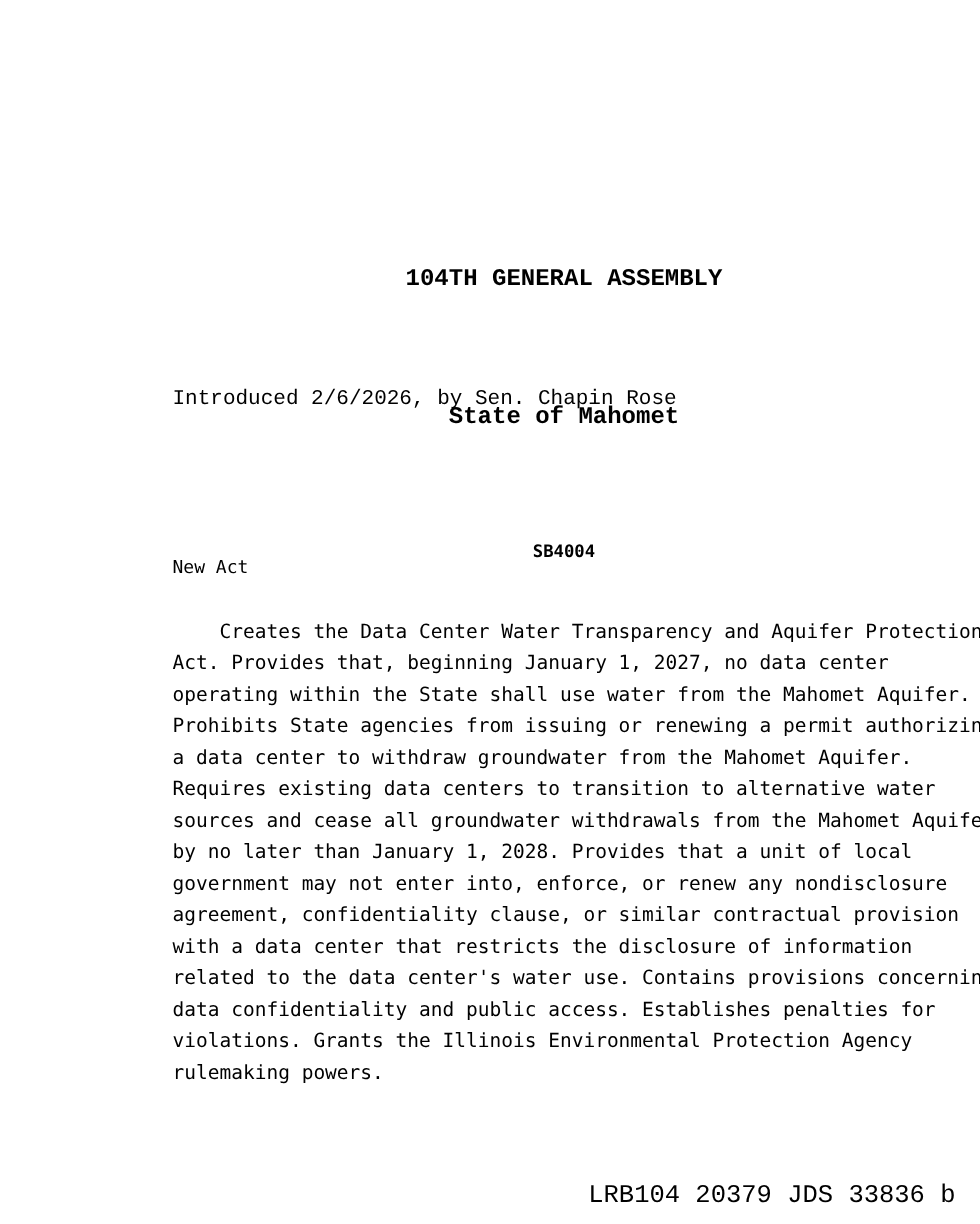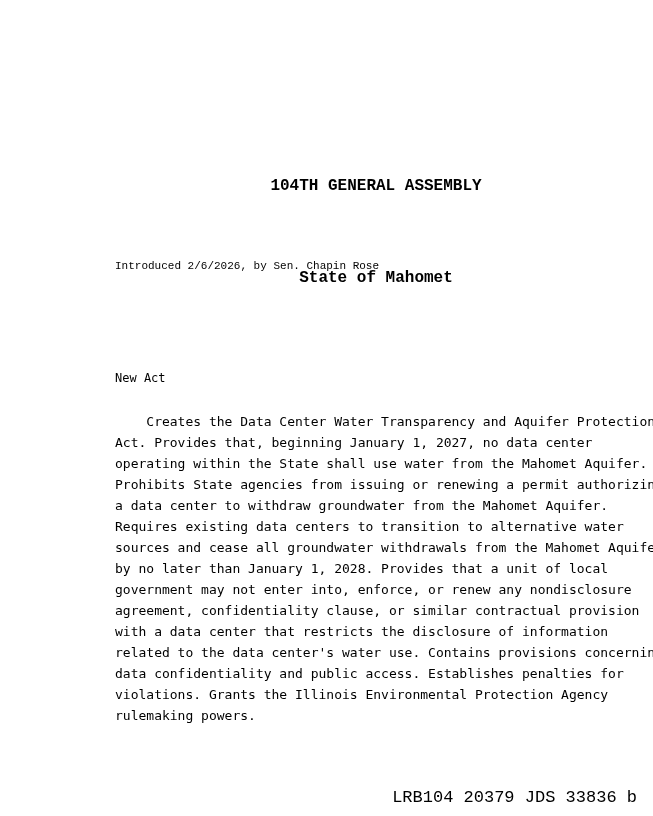--- a/index.html
+++ b/index.html
@@ -36,21 +36,21 @@
     font-family: "DejaVu Sans Mono", monospace;
     font-size: 11.5px;
     line-height: 19px;
     font-weight: bold;
   }
   .introduced-line {
     position: absolute;
     left: 75px;
     top: 218px;
     font-family: "Liberation Mono", monospace;
-    font-size: 11px;
+    font-size: 14px;
     line-height: 16px;
     white-space: pre;
   }
   .synopsis-label {
     position: absolute;
     left: 75px;
     top: 274px;
     font-family: "Liberation Mono", monospace;
     font-weight: bold;
     font-size: 13.5px;
@@ -89,20 +89,21 @@
   }
 </style>
 </head>
 <body>
 
 <div class="page">
 
   <div class="doc-header">
     <div>104TH GENERAL ASSEMBLY</div>
     <div>State of Mahomet</div>
+    <div class="bill-number">SB4004</div>
   </div>
 
   <div class="introduced-line">Introduced 2/6/2026, by Sen. Chapin Rose</div>
 
 
   <div class="new-act-line">New Act</div>
 
   <div class="synopsis-body">    Creates the Data Center Water Transparency and Aquifer Protection
 Act. Provides that, beginning January 1, 2027, no data center
 operating within the State shall use water from the Mahomet Aquifer.

